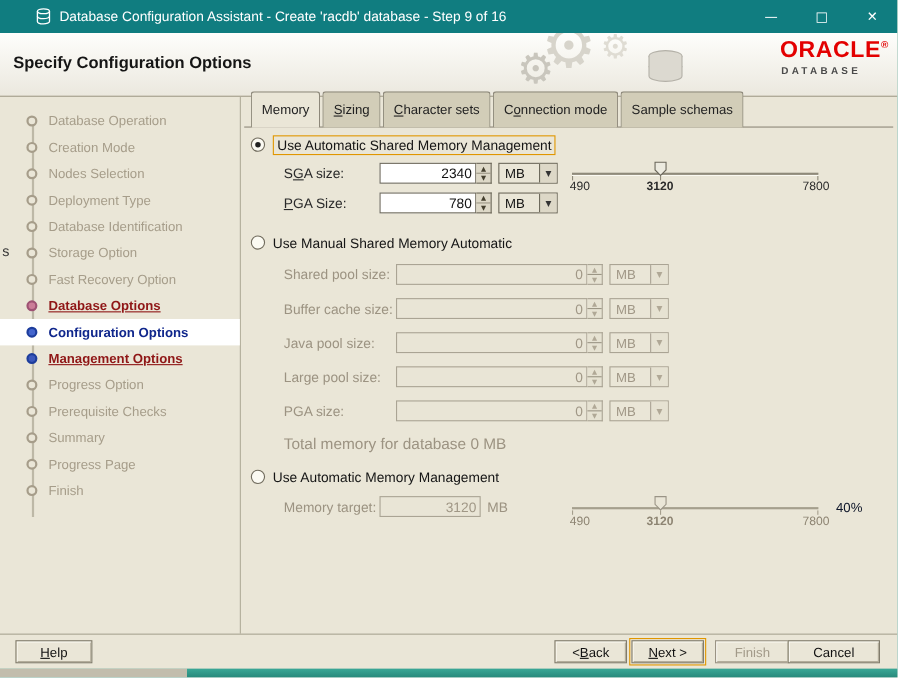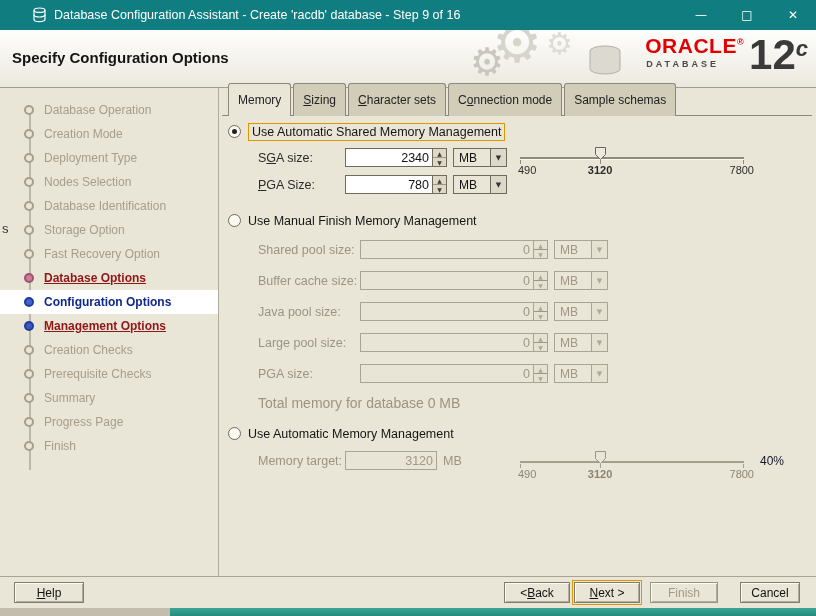--- a/index.html
+++ b/index.html
@@ -137,44 +137,40 @@
             <path d="M8 7 v9 a15 5 0 0 0 30 0 v-9"></path>
             <path d="M8 16 v9 a15 5 0 0 0 30 0 v-9"></path>
           </g>
         </svg>
       </div>
       <div class="logo">
         <div>
           <div class="logo-oracle"><span>ORACLE</span><span class="reg">®</span></div>
           <div class="logo-db">DATABASE</div>
         </div>
-        <div class="logo-ver">
-          <span class="v12">12</span>
-            <span class="vc">c</span>
-        </div>
       </div>
     </div>
 
     <div class="sidebar">
       <div class="rail"></div>
       <div class="step pending">
           <span class="dot"></span>
           <span class="slabel">Database Operation</span>
         </div>
       <div class="step pending">
           <span class="dot"></span>
           <span class="slabel">Creation Mode</span>
         </div>
       <div class="step pending">
           <span class="dot"></span>
+          <span class="slabel">Nodes Selection</span>
+        </div>
+      <div class="step pending">
+          <span class="dot"></span>
           <span class="slabel">Deployment Type</span>
-        </div>
-      <div class="step pending">
-          <span class="dot"></span>
-          <span class="slabel">Nodes Selection</span>
         </div>
       <div class="step pending">
           <span class="dot"></span>
           <span class="slabel">Database Identification</span>
         </div>
       <div class="step pending">
           <span class="dot"></span>
           <span class="slabel">Storage Option</span>
         </div>
       <div class="step pending">
@@ -188,21 +184,21 @@
       <div class="step current">
           <span class="dot blue"></span>
           <span class="slabel">Configuration Options</span>
         </div>
       <div class="step link">
           <span class="dot nav"></span>
           <span class="slabel">Management Options</span>
         </div>
       <div class="step pending">
           <span class="dot"></span>
-          <span class="slabel">Creation Checks</span>
+          <span class="slabel">Progress Option</span>
         </div>
       <div class="step pending">
           <span class="dot"></span>
           <span class="slabel">Prerequisite Checks</span>
         </div>
       <div class="step pending">
           <span class="dot"></span>
           <span class="slabel">Summary</span>
         </div>
       <div class="step pending">
@@ -266,21 +262,21 @@
             <span>▼</span>
           </div>
         <div class="combo">
             <span class="txt">MB</span>
             <span class="arr">▼</span>
           </div>
       </div>
 
       <div class="row" style="top:123px;left:8px">
         <span class="radio"></span>
-        <span class="rlabel">Use Manual Finish Memory Management</span>
+        <span class="rlabel">Use Manual Shared Memory Automatic</span>
       </div>
 
       <div class="row" style="top:152px;left:38px">
         <span class="flabel dim w102">Shared pool size:</span>
         <input class="tfield dis w174" disabled="" value="0" style="">
         <div class="spin dis">
             <span>▲</span>
             <span>▼</span>
           </div>
         <div class="combo dis">
@@ -365,21 +361,21 @@
         <span class="lab max">7800</span>
       </div>
       <span class="percent" style="left:540px;top:366px">40%</span>
     </div>
 
     <div class="footer">
       <div class="btn" style="left:14px;width:70px"><u>H</u>elp</div>
       <div class="btn" style="right:246px;width:66px">&lt; <u>B</u>ack</div>
       <div class="btn focus" style="right:176px;width:66px"><u>N</u>ext &gt;</div>
       <div class="btn dis" style="right:98px;width:68px">Finish</div>
-      <div class="btn" style="right:16px;width:60px">Cancel</div>
+      <div class="btn" style="right:16px;width:84px">Cancel</div>
     </div>
 
     <span class="artifact">s</span>
   </div>
 
   <div class="taskbar-left"></div>
   <div class="taskbar-right"></div>
 </div>
 
 </body></html>

